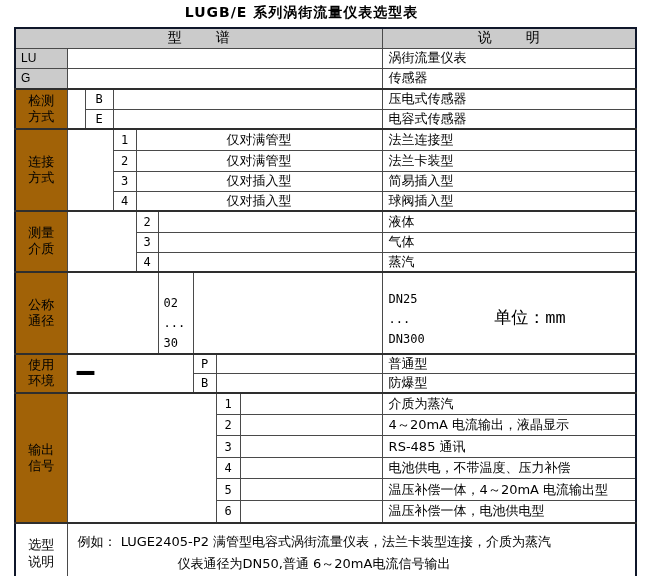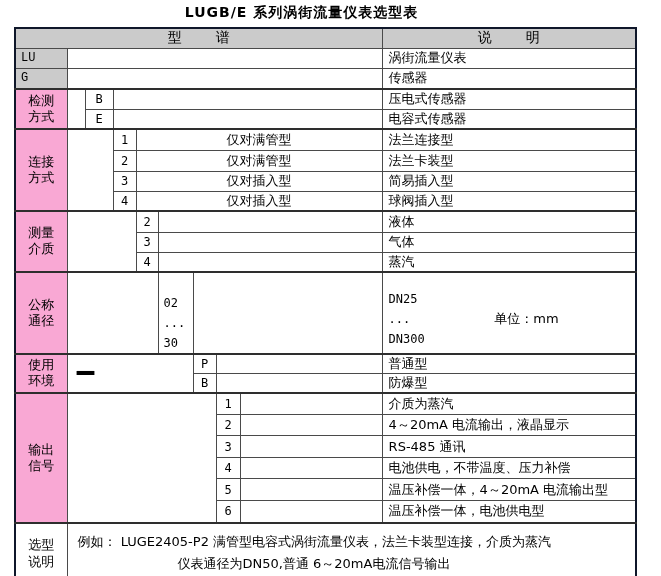--- a/index.html
+++ b/index.html
@@ -19,36 +19,36 @@
     border:2px solid #0f172a;
   }
   td,th{
     border:1px solid #4a4a4a;
     padding:0;margin:0;overflow:hidden;
     font-size:13px;font-weight:normal;
     vertical-align:middle;white-space:nowrap;
   }
   tr.sec td, tr.sec th{border-top-width:2px;border-top-color:#2e2e2e;}
   th.hdr{background:#cbcbcb;text-align:center;letter-spacing:10px;font-size:14px;padding-left:10px;}
-  td.lab{background:#f9a8d4;text-align:center;line-height:16px;}
+  td.lab{background:#a16207;text-align:center;line-height:16px;}
   td.lab-white{background:#ffffff;text-align:center;line-height:17px;}
   td.codecell{background:#cbcbcb;text-align:left;padding-left:5px;
-    font-family:Liberation Mono, monospace;font-size:12px;}
+    font-family:Liberation Sans, sans-serif;font-size:12px;}
   td.num{text-align:center;font-family:"DejaVu Sans Mono","Liberation Mono",monospace;font-size:12px;}
   td.note{text-align:center;font-size:13px;}
   td.desc{text-align:left;padding-left:6px;font-size:13px;}
   td.empty{background:#ffffff;}
   td.dash-cell{vertical-align:middle;text-align:left;padding-left:8px;}
   .dash{font-weight:bold;font-size:20px;line-height:10px;display:inline-block;transform:scaleY(1.6);}
   td.codes{vertical-align:top;text-align:left;padding:20px 0 0 5px;
     font-family:"DejaVu Sans Mono","Liberation Mono",monospace;font-size:12px;line-height:20px;white-space:normal;}
   td.dia-desc{vertical-align:top;padding:16px 0 0 6px;line-height:20px;}
   .dn{font-family:"DejaVu Sans Mono","Liberation Mono",monospace;font-size:12px;}
   .unit-line{display:flex;align-items:center;}
-  .unit-note{margin-left:84px;font-size:13px;}
+  .unit-note{margin-left:84px;font-size:17px;font-family:Liberation Mono, monospace;}
   td.example-cell{vertical-align:middle;}
   .ex-line1{padding-left:10px;font-size:13px;line-height:22px;}
   .ex-line2{padding-left:110px;font-size:13px;line-height:22px;}
 </style>
 </head>
 <body>
 
 <div class="title">LUGB/E 系列涡街流量仪表选型表</div>
 
 <table class="sel">

